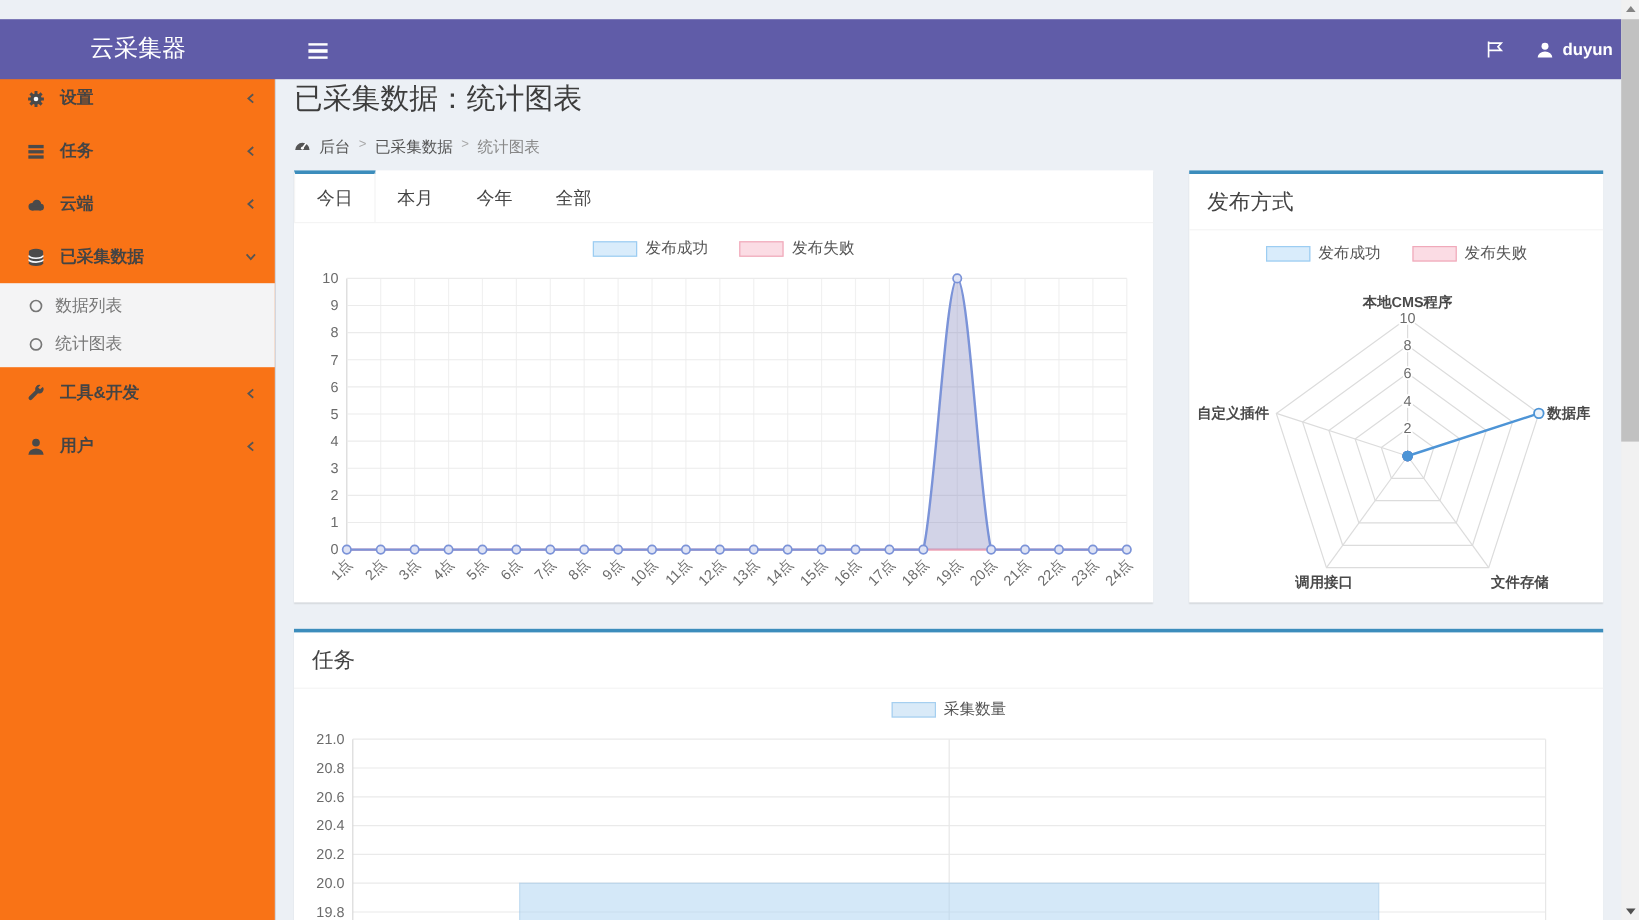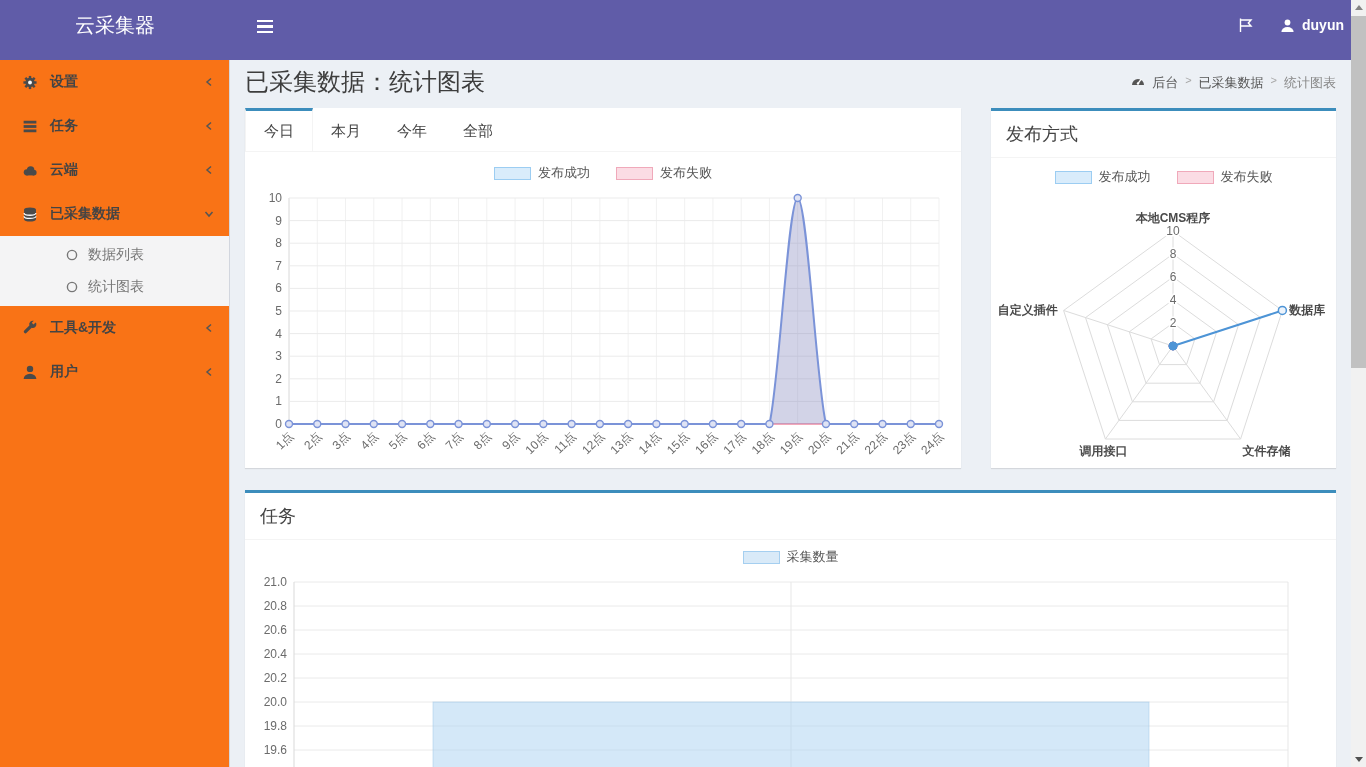--- a/index.html
+++ b/index.html
@@ -1,45 +1,45 @@
 <!DOCTYPE html>
 <html><head>
 <meta charset="utf-8">
 <style>
   * { box-sizing: border-box; margin: 0; padding: 0; }
   html,body { width:1366px; height:767px; overflow:hidden; background:#ecf0f5;
     font-family:"Liberation Sans","DejaVu Sans",sans-serif; }
 
   
-  .navbar { position:absolute; top:0; left:0; width:1366px; height:60px; background:#605ca8; z-index:20; }
+  .navbar { position:absolute; top:16px; left:0; width:1366px; height:50px; background:#605ca8; z-index:20; }
   .brand { position:absolute; left:0; top:0; width:230px; height:50px; line-height:50px;
     text-align:center; color:#fff; font-size:20px; font-weight:400; }
   .hamburger { position:absolute; left:244px; top:0; width:42px; height:50px; border:none;
     background:transparent; cursor:pointer; }
   .hamburger i { display:block; width:16px; height:2.4px; background:#fff; margin:3px auto 0; }
   .nav-right { position:absolute; right:22px; top:0; height:50px; display:flex; align-items:center; gap:26px; }
   .nav-flag, .nav-user { display:flex; align-items:center; height:50px; cursor:pointer; color:#fff; }
   .nav-user span { font-size:14px; font-weight:600; margin-left:7px; }
 
   
   .sidebar { position:absolute; left:0; top:50px; width:230px; height:717px;
     background:#f97316; border-right:1px solid #d2d6de; padding-top:10px; }
   .s-item { display:flex; align-items:center; padding:13px 14px 13px 21px; cursor:pointer;
     color:#444; font-size:14px; font-weight:600; }
   .s-item .ic { width:18px; height:17px; margin-right:11px; flex:0 0 18px; }
   .s-item .lbl { flex:1; }
   .submenu { background:#f4f4f5; padding:3px 0; }
   .sub-item { display:flex; align-items:center; padding:7px 14px 7px 24px; cursor:pointer;
-    color:#777; font-size:14px;margin-left:42px; }
+    color:#777; font-size:14px; }
   .sub-item .ic { width:12px; height:12px; margin-right:10px; flex:0 0 12px; }
 
   
   .content { position:absolute; left:230px; top:50px; width:1121px; height:717px;
     background:#ecf0f5; padding:6px 15px 0; overflow:hidden; }
-  .content-header { display:flex; justify-content:space-between; align-items:flex-start; padding:2px 0 10px; }
+  .content-header { display:flex; justify-content:space-between; align-items:flex-start; padding:2px 0 10px;flex-direction:column; }
   .content-header h1 { font-size:24px; font-weight:400; color:#3d3d3d; margin-top:8px; }
   .breadcrumb { margin-top:16px; font-size:13px; color:#555; display:flex; align-items:flex-start; gap:7px; }
   .breadcrumb a { color:#555; text-decoration:none; cursor:pointer; }
   .breadcrumb .sep { color:#a7a7a7; font-size:11px; }
   .breadcrumb .current { color:#888; }
 
   .row1 { display:flex; gap:30px; }
   .box { background:#fff; box-shadow:0 1px 1px rgba(0,0,0,0.1); }
   .box-accent { border-top:3px solid #3c8dbc; }
   .box-header { padding:11px 15px; font-size:18px; color:#444; border-bottom:1px solid #f4f4f4; }

